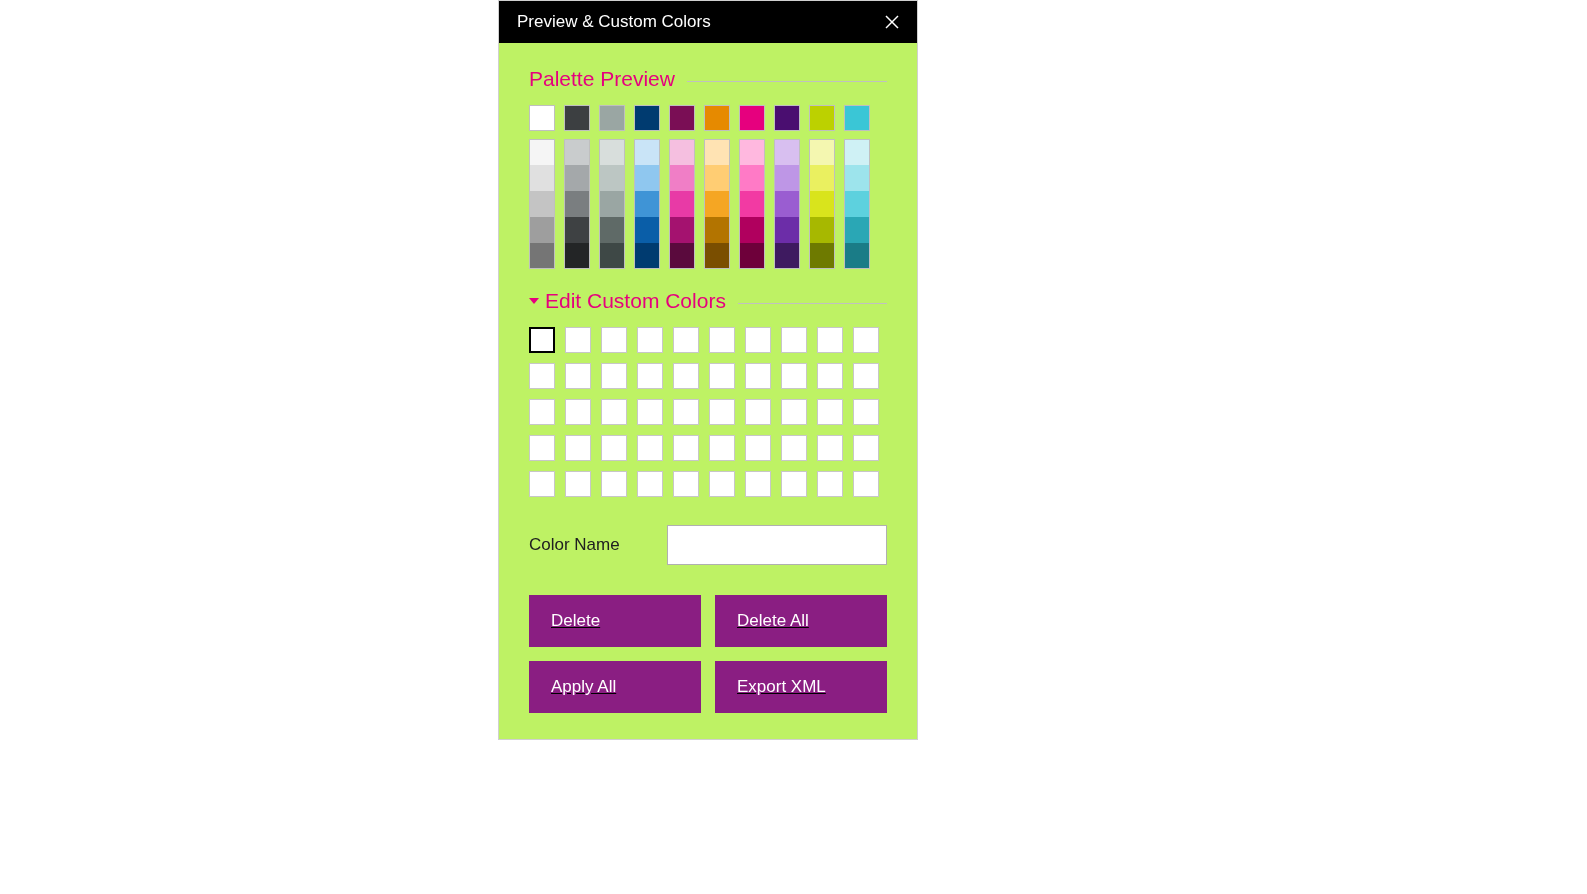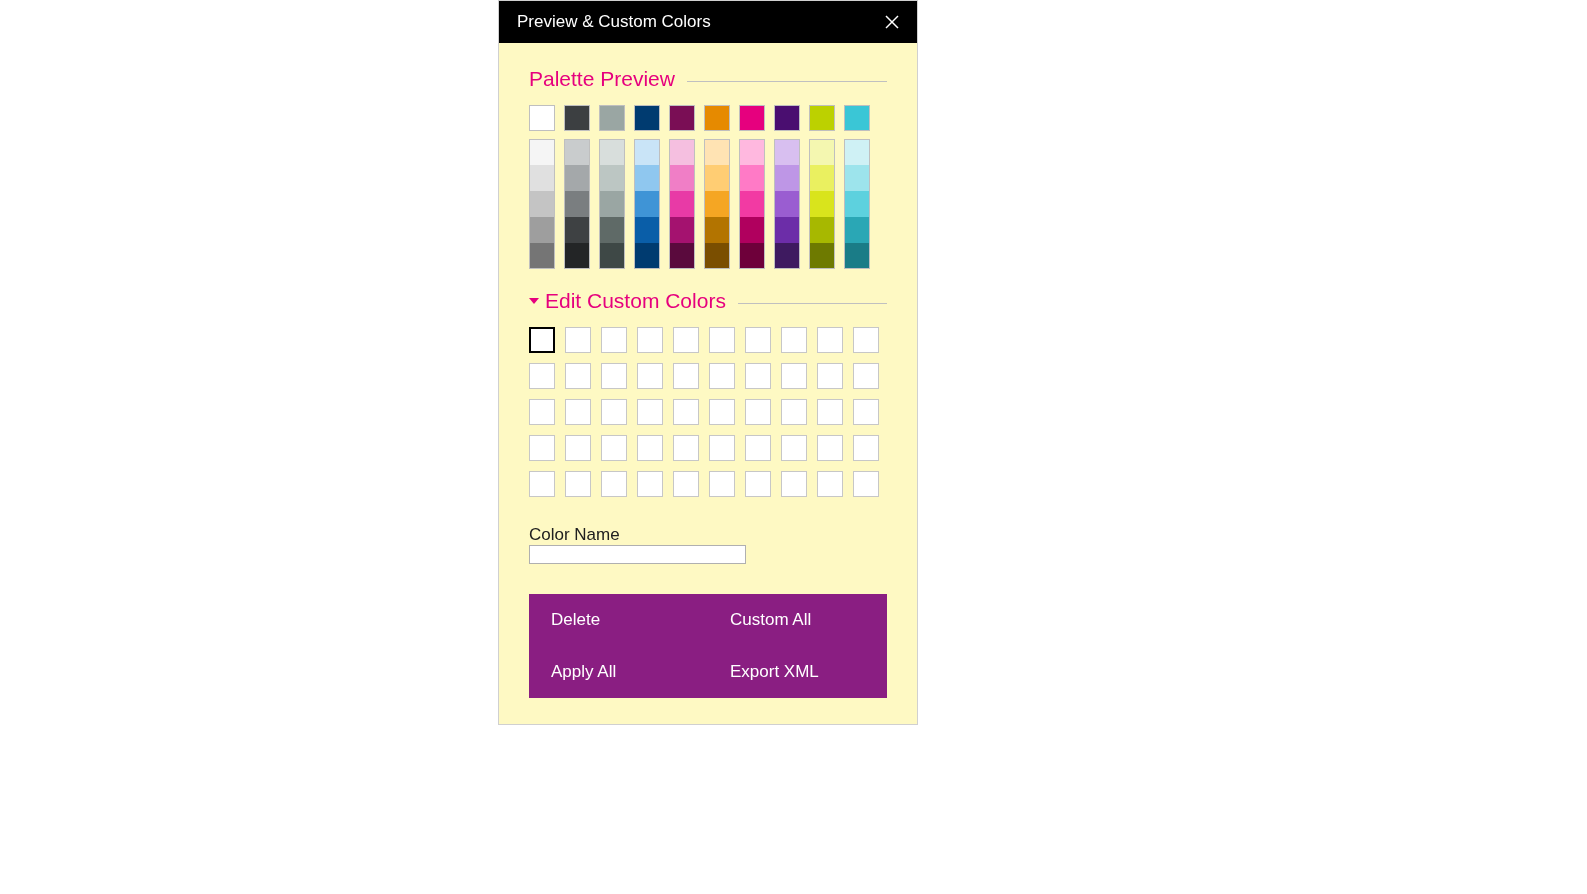--- a/index.html
+++ b/index.html
@@ -8,21 +8,21 @@
     background: #ffffff;
     width: 1587px;
     height: 894px;
     position: relative;
   }
   .dialog {
     position: absolute;
     left: 498px;
     top: 0;
     width: 420px;
-    background: #fef9c3;
+    background: #bef264;
     border: 1px solid #d0d0d0;
   }
   .titlebar {
     background: #000000;
     color: #ffffff;
     height: 42px;
     display: flex;
     align-items: center;
     justify-content: space-between;
     padding-left: 18px;
@@ -111,41 +111,42 @@
     width: 26px;
     height: 26px;
     background: #ffffff;
     border: 1px solid #c7c7c7;
   }
   .slot.selected {
     border: 2px solid #000000;
   }
   .field-row {
     display: flex;
-    align-items: flex-start;
+    align-items: center;
     margin-bottom: 30px;
-    flex-direction: column;
   }
   .field-label {
     font-size: 17px;
     color: #202020;
     width: 138px;
   }
   .field-input {
     flex: 1;
     height: 40px;
     border: 1px solid #b0b0b0;
     background: #ffffff;
     padding: 0 8px;
     font-size: 15px;
     outline: none;
   }
   .btn-grid {
     display: grid;
     grid-template-columns: 1fr 1fr;
+    gap: 14px;
+    text-decoration: underline;
   }
   .action-btn {
     background: #8a1e82;
     color: #ffffff;
     border: none;
     height: 52px;
     font-size: 17px;
     font-weight: 400;
     text-align: left;
     padding-left: 22px;
@@ -326,19 +327,19 @@
         </div>
       </div>
 
     <div class="field-row">
       <span class="field-label">Color Name</span>
       <input class="field-input" type="text" value="" style="">
     </div>
 
     <div class="btn-grid">
       <button class="action-btn">Delete</button>
-      <button class="action-btn">Custom All</button>
+      <button class="action-btn">Delete All</button>
       <button class="action-btn">Apply All</button>
       <button class="action-btn">Export XML</button>
     </div>
 
   </div>
 </div>
 
 </body></html>

